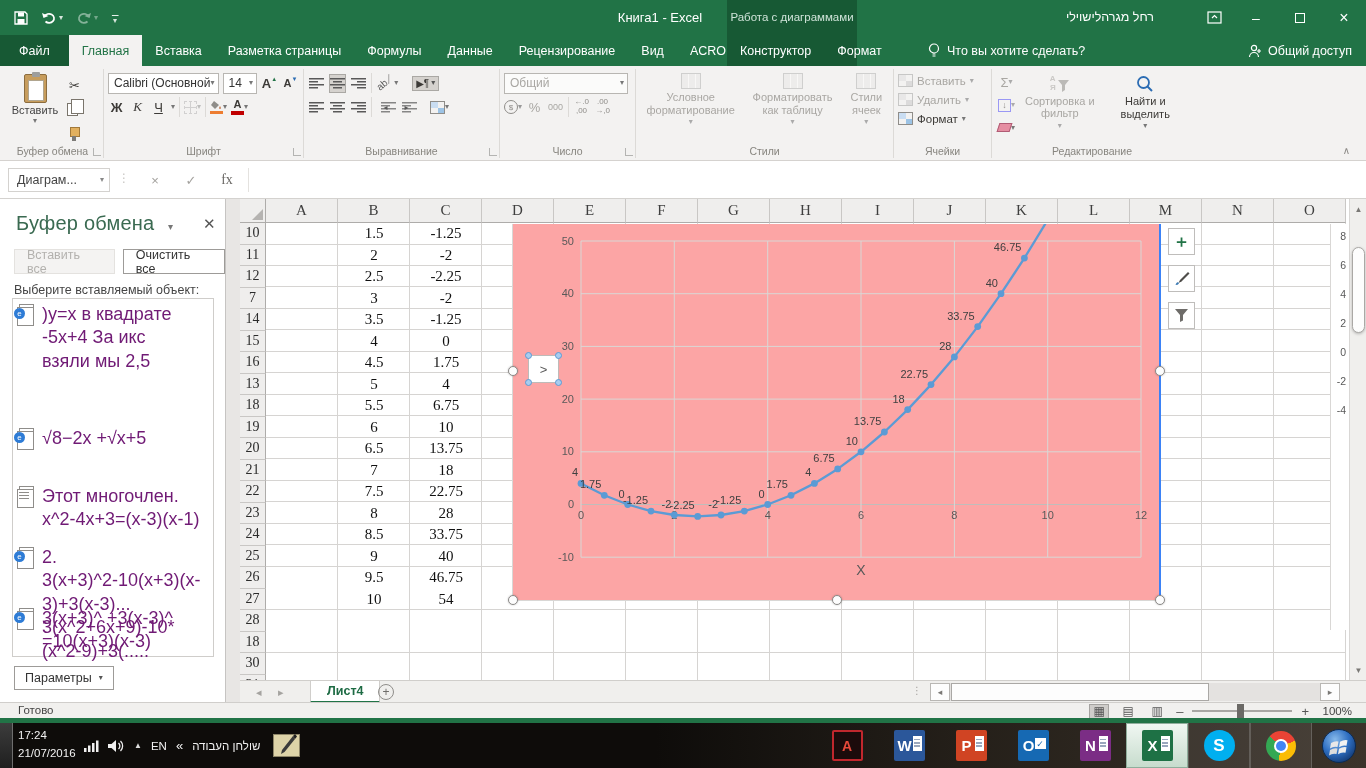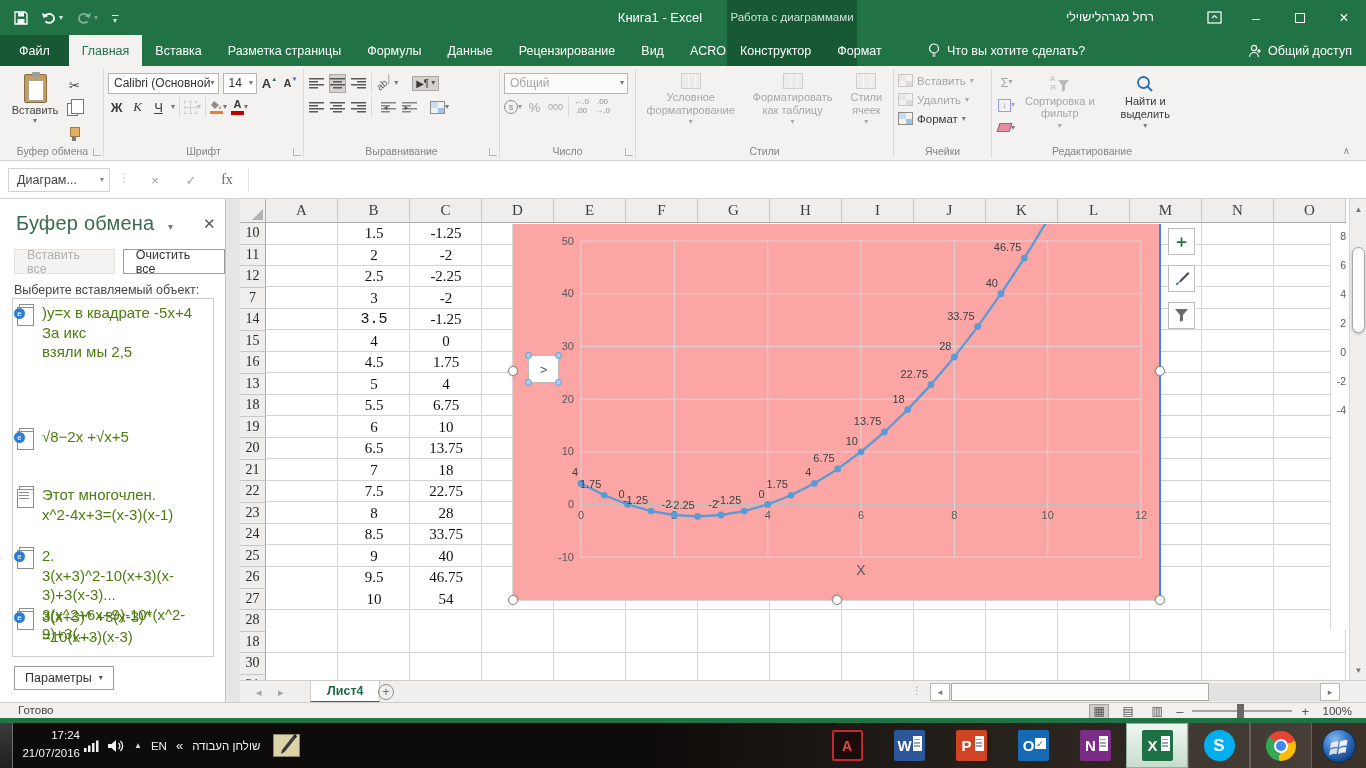--- a/index.html
+++ b/index.html
@@ -91,21 +91,21 @@
 .pane-title{position:absolute;left:16px;top:13px;font-size:20px;color:#3a6a51;letter-spacing:.2px}
 .pane-dd{position:absolute;left:168px;top:22px;color:#777;font-size:10px}
 .pane-x{position:absolute;left:203px;top:16px;color:#555;font-size:15px}
 .pane-btns{position:absolute;left:14px;top:50px;display:flex;gap:8px}
 .pbtn{height:25px;padding:0 12px;display:flex;align-items:center;font-size:12.5px}
 .pbtn.disabled{background:#f4f3f2;color:#b3b1ae;border:1px solid #e4e2df}
 .pbtn.enabled{background:#fff;color:#333;border:1px solid #9d9b98}
 .pane-prompt{position:absolute;left:14px;top:84px;font-size:12.5px;color:#444}
 .clip-list{position:absolute;left:12px;top:99px;width:202px;height:359px;border:1px solid #cfcdca}
 .clip-item{position:absolute;left:6px;right:2px;display:flex;gap:8px;align-items:flex-start}
-.ctext{font-size:15px;color:#4d7c0f;line-height:1.3;white-space:pre-line}
+.ctext{font-size:18px;color:#701a75;line-height:1.3;white-space:pre-line}
 .cicon{position:relative;width:15px;height:17px;flex:none;margin-top:1px;background:#fff;border:1px solid #8f8d8a}
 .cicon::before{content:"";position:absolute;left:-3px;top:2px;width:15px;height:17px;border:1px solid #8f8d8a;background:#fff}
 .cicon.web::after{content:"е";position:absolute;left:-6px;top:3px;width:11px;height:11px;border-radius:50%;background:#2e7cd6;color:#fff;font-size:8px;display:flex;align-items:center;justify-content:center;z-index:2}
 .cicon.txt::after{content:"";position:absolute;left:-1px;top:5px;width:10px;height:8px;background:repeating-linear-gradient(to bottom,#8f8d8a 0 1px,transparent 1px 3px);z-index:2}
 .params-btn{position:absolute;left:14px;top:467px;height:24px;padding:0 10px;border:1px solid #9d9b98;background:#fff;display:flex;align-items:center;gap:7px;font-size:12.5px;color:#333}
 .main-gap{position:absolute;left:226px;top:199px;width:14px;height:503px;background:#e8e6e4}
 
 
 .sheet{position:absolute;left:240px;top:199px;width:1109px;height:481px;background:#fff;overflow:hidden;font-family:"Liberation Serif","DejaVu Serif",serif}
 .corner{position:absolute;left:0;top:0;width:26px;height:24px;background:#efeeed;border-right:1px solid #aeacaa;border-bottom:1px solid #aeacaa}
@@ -152,21 +152,21 @@
 .viewbtn{width:20px;height:15px;display:flex;align-items:center;justify-content:center;font-size:12px;color:#555}
 .viewbtn.pressed{background:#cfcdca;border:1px solid #a5a3a0}
 .slider-track{width:100px;height:2px;background:#a8a6a3;position:relative}
 .slider-thumb{position:absolute;left:45px;top:-6px;width:7px;height:14px;background:#6b6966}
 .zoomlbl{min-width:34px;text-align:right}
 .green-edge{position:absolute;left:0;top:718px;width:1366px;height:5px;background:#217346}
 
 
 .taskbar{position:absolute;left:0;top:723px;width:1366px;height:45px;background:linear-gradient(to right,#0e0c0a 0 48%,#241f19 70%,#3b332a 100%);color:#eee}
 .deskstrip{position:absolute;left:0;top:0;width:13px;height:45px;background:linear-gradient(#3c3c3c,#1f1f1f);border-right:1px solid #6e6e6e}
-.clock{position:absolute;left:18px;top:4px;width:62px;text-align:right;font-size:11.5px;line-height:1.55;color:#f2f2f2}
+.clock{position:absolute;left:18px;top:4px;width:62px;text-align:left;font-size:11.5px;line-height:1.55;color:#f2f2f2}
 .tray{position:absolute;left:84px;top:0;height:45px;display:flex;align-items:center;gap:9px}
 .tray .txt{font-size:11.5px;color:#f2f2f2}
 .tray .up{font-size:8px;color:#ddd}
 .heb{font-size:12.5px;direction:rtl}
 .noteic{width:27px;height:23px;background:#ddd3a8;border:1px solid #8d8568;position:relative;margin-left:4px}
 .apps{position:absolute;right:0;top:0;height:45px;display:flex;align-items:stretch}
 .app{width:62px;display:flex;align-items:center;justify-content:center}
 .app.boxed{background:rgba(255,255,255,.07);border-left:1px solid rgba(160,160,160,.35);border-right:1px solid rgba(160,160,160,.35)}
 .app.active{background:linear-gradient(#f0f7f2,#c7dccd);border:1px solid #8fae9c}
 .tile{width:31px;height:31px;display:flex;align-items:center;justify-content:center;color:#fff;font-weight:bold;font-size:15px;border-radius:2px;position:relative}
@@ -606,21 +606,21 @@
       </div>
     <div id="cell-layer">
         <div class="cellv" style="left: 98px; top: 24px;">1.5</div>
         <div class="cellv" style="left: 170px; top: 24px;">-1.25</div>
         <div class="cellv" style="left: 98px; top: 45.5px;">2</div>
         <div class="cellv" style="left: 170px; top: 45.5px;">-2</div>
         <div class="cellv" style="left: 98px; top: 67px;">2.5</div>
         <div class="cellv" style="left: 170px; top: 67px;">-2.25</div>
         <div class="cellv" style="left: 98px; top: 88.5px;">3</div>
         <div class="cellv" style="left: 170px; top: 88.5px;">-2</div>
-        <div class="cellv" style="left: 98px; top: 110px; font-family: Liberation Mono, monospace;">3.5</div>
+        <div class="cellv" style="left: 98px; top: 110px;">3.5</div>
         <div class="cellv" style="left: 170px; top: 110px;">-1.25</div>
         <div class="cellv" style="left: 98px; top: 131.5px;">4</div>
         <div class="cellv" style="left: 170px; top: 131.5px;">0</div>
         <div class="cellv" style="left: 98px; top: 153px;">4.5</div>
         <div class="cellv" style="left: 170px; top: 153px;">1.75</div>
         <div class="cellv" style="left: 98px; top: 174.5px;">5</div>
         <div class="cellv" style="left: 170px; top: 174.5px;">4</div>
         <div class="cellv" style="left: 98px; top: 196px;">5.5</div>
         <div class="cellv" style="left: 170px; top: 196px;">6.75</div>
         <div class="cellv" style="left: 98px; top: 217.5px;">6</div>

